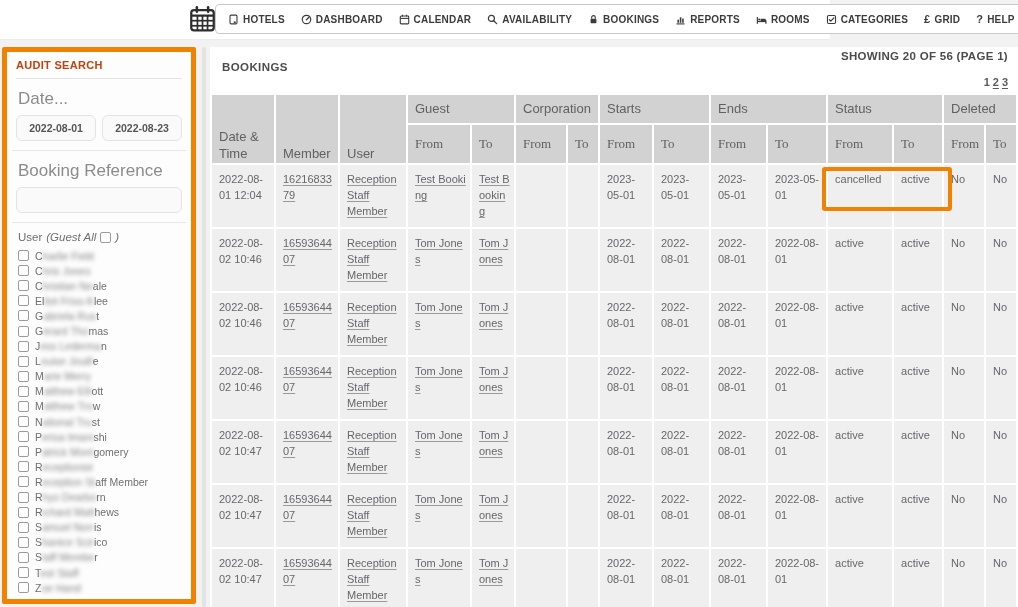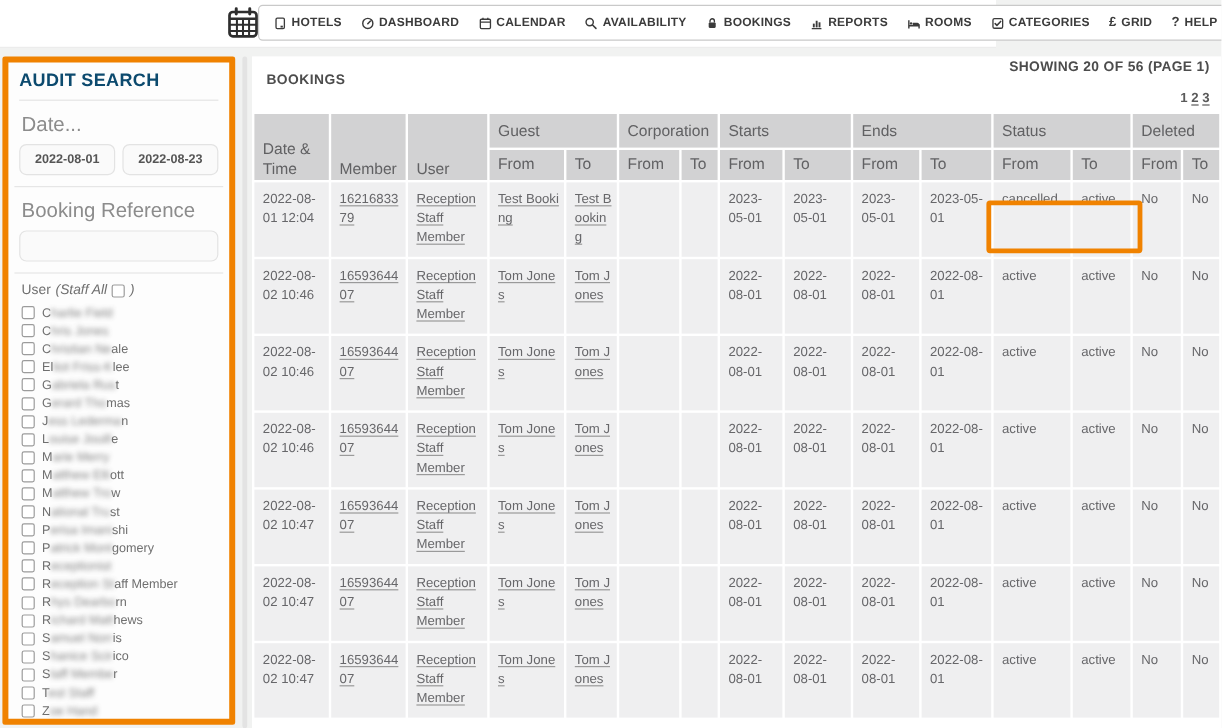--- a/index.html
+++ b/index.html
@@ -16,21 +16,21 @@
   .nav-item{display:flex;align-items:center;gap:4px;font-size:10px;font-weight:700;
             color:#3b3b3b;letter-spacing:.2px;white-space:nowrap;cursor:pointer;}
   .nav-icon{display:flex;align-items:center;}
   .nav-icon svg{width:11px;height:11px;display:block;color:#3b3b3b;}
   .txticon{font-size:11px;font-weight:700;line-height:1;}
 
   
   .sidebar{position:absolute;left:2px;top:47px;width:194px;height:557px;box-sizing:border-box;
            background:#fdfdfd;border:5px solid #f08200;border-radius:2px;
            padding:3px 9px 0 9px;overflow:hidden;}
-  .sidebar-title{font-size:15px;font-weight:700;color:#0c4a6e;letter-spacing:.3px;
+  .sidebar-title{font-size:11px;font-weight:700;color:#c2410c;letter-spacing:.3px;
                  padding:4px 0 7px 0;border-bottom:1px solid #e4e4e4;}
   .fieldlabel{font-size:17px;color:#8c8c8c;margin:10px 0 6px 2px;}
   .daterow{display:flex;gap:6px;}
   .input{background:#fafafa;border:1px solid #e3e3e3;border-radius:6px;height:26px;
          box-sizing:border-box;font-size:10.5px;font-weight:700;color:#555;
          font-family:"Liberation Sans",sans-serif;}
   input.input{outline:none;}
   .date-input{flex:1;width:50%;text-align:center;}
   .text-input{width:100%;padding:0 8px;}
   .section-divider{border-top:1px solid #e6e6e6;margin:9px -4px 0 -4px;}
@@ -58,21 +58,21 @@
               color:#5a5a5a;display:flex;gap:3px;}
   .page-num{cursor:pointer;}
   .page-num.link{text-decoration:underline;text-underline-offset:2px;}
 
   table.audit{border-collapse:separate;border-spacing:2px;width:808px;table-layout:fixed;
               background:#ffffff;}
   table.audit th{background:#d2d2d3;color:#616163;font-weight:400;font-size:13px;
                  text-align:left;padding:0 2px 0 7px;line-height:1.3;}
   th.group{height:28px;vertical-align:middle;}
   th.lead{vertical-align:bottom;padding-bottom:9px;}
-  th.sub{height:25px;vertical-align:middle;}
+  th.sub{height:38px;vertical-align:middle;font-family:Liberation Serif, serif;}
   table.audit td{background:#efeff0;color:#67676a;font-size:11px;vertical-align:top;
                  padding:7px 4px 7px 7px;height:62px;box-sizing:border-box;line-height:1.45;
                  overflow:hidden;}
   .cell-link{text-decoration:underline;text-underline-offset:2px;text-decoration-color:#9a9a9a;
              cursor:pointer;}
   td.ba{word-break:break-all;}
   .highlight-box{position:absolute;left:612px;top:120px;width:122px;height:36px;
                  border:4px solid #f08200;border-radius:3px;pointer-events:none;}
 </style>
 </head>
@@ -198,21 +198,21 @@
       <input class="input date-input" readonly="" value="2022-08-23" style="">
     </div>
 
     <div class="section-divider"></div>
     <div class="fieldlabel">Booking Reference</div>
     <input class="input text-input" value="" style="">
 
     <div class="section-divider"></div>
     <div class="user-row">
       <span>User</span>
-      <i>(Staff All</i>
+      <i>(Guest All</i>
       <span class="checkbox"></span>
       <i>)</i>
     </div>
     <div class="user-list" id="user-list">
         <div class="user-item">
           <span class="checkbox"></span>
           <span><span>C</span><span class="blur">harlie Field</span><span></span></span>
         </div>
         <div class="user-item">
           <span class="checkbox"></span>

